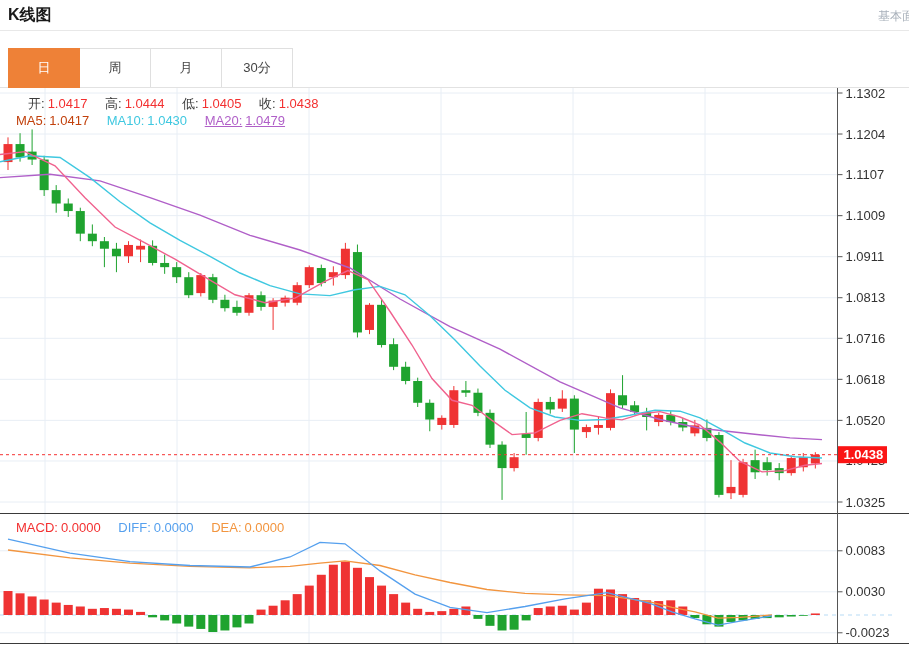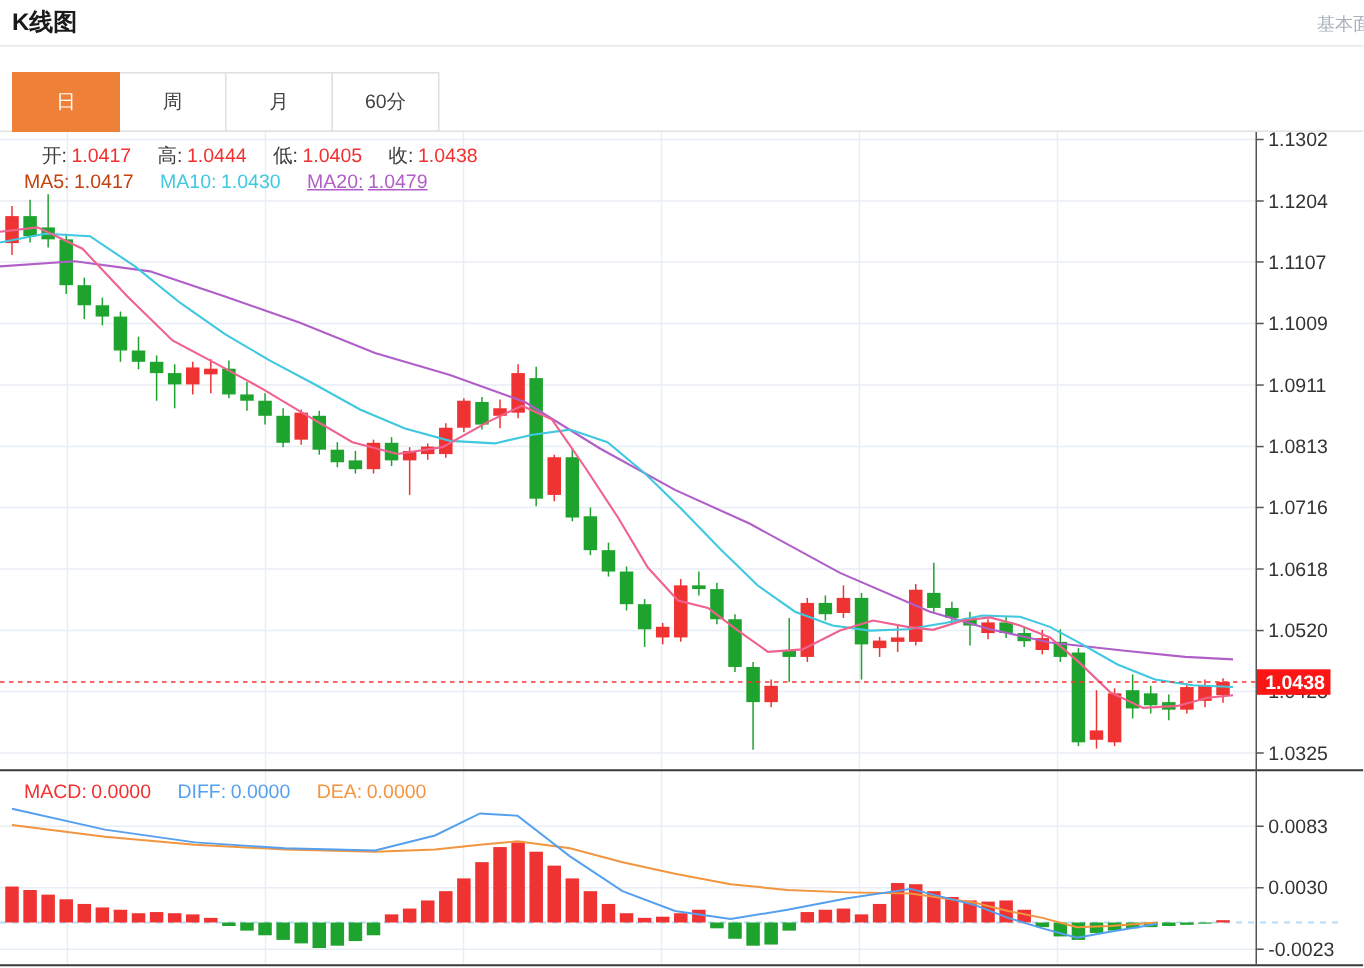--- a/index.html
+++ b/index.html
@@ -33,21 +33,21 @@
 <div id="app">
 
   <div class="hdr-title">K线图</div>
   <div class="hdr-link">基本面分析&gt;</div>
   <div class="hdr-divider"></div>
 
   <div class="tabbar">
     <div class="tab active">日</div>
     <div class="tab">周</div>
     <div class="tab">月</div>
-    <div class="tab">60分</div>
+    <div class="tab">30分</div>
   </div>
   <div class="chart-top-border"></div>
 
   <svg id="chart-svg" width="909" height="557" viewBox="0 88 909 557">
       <line x1="0" y1="93" x2="837" y2="93" stroke="#e8eef5" stroke-width="1"></line>
       <line x1="0" y1="134.02558853633582" x2="837" y2="134.02558853633582" stroke="#e8eef5" stroke-width="1"></line>
       <line x1="0" y1="174.63254861821923" x2="837" y2="174.63254861821923" stroke="#e8eef5" stroke-width="1"></line>
       <line x1="0" y1="215.65813715455505" x2="837" y2="215.65813715455505" stroke="#e8eef5" stroke-width="1"></line>
       <line x1="0" y1="256.6837256908908" x2="837" y2="256.6837256908908" stroke="#e8eef5" stroke-width="1"></line>
       <line x1="0" y1="297.7093142272266" x2="837" y2="297.7093142272266" stroke="#e8eef5" stroke-width="1"></line>

